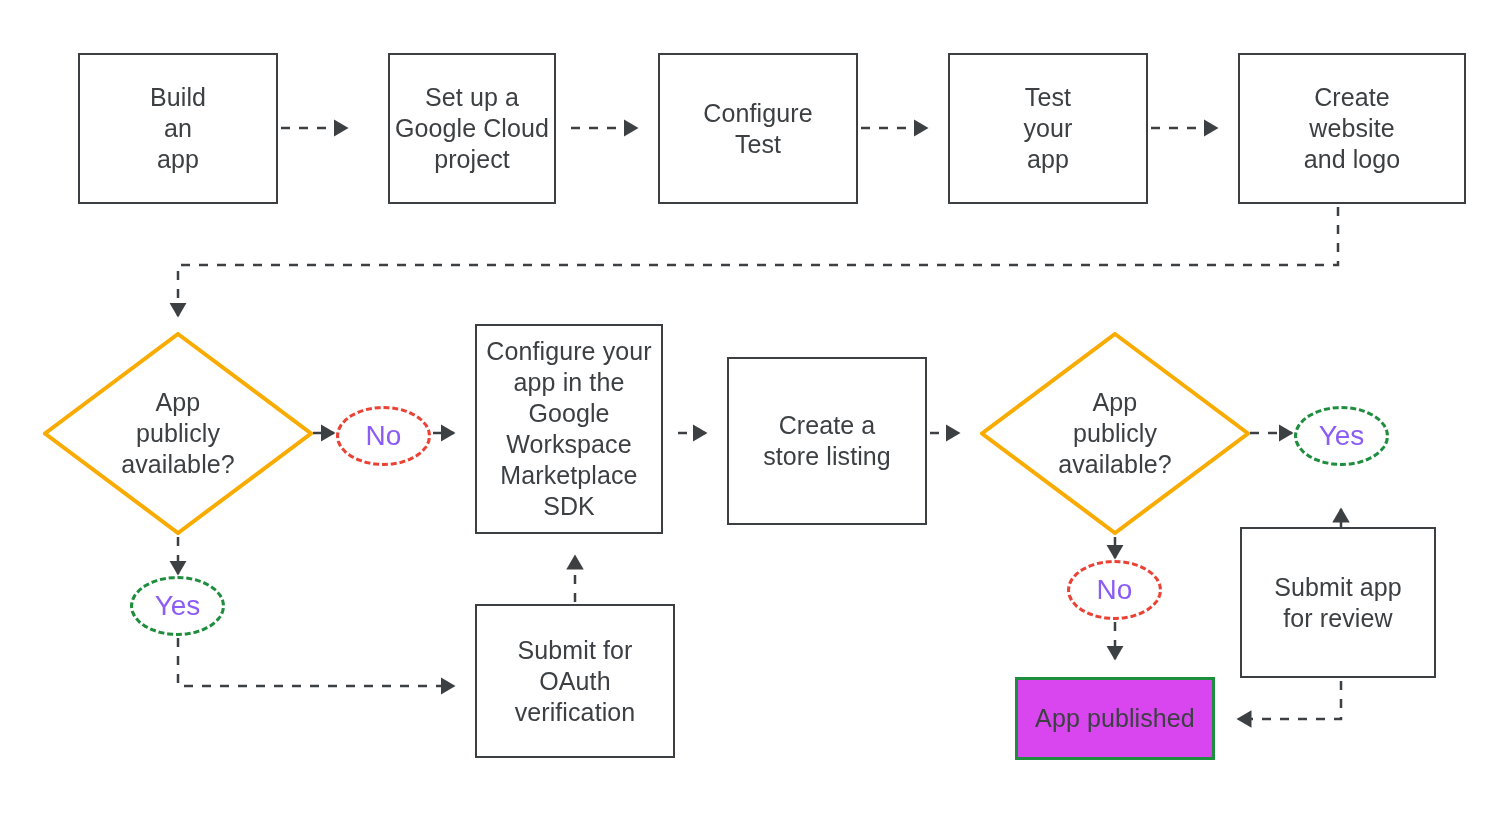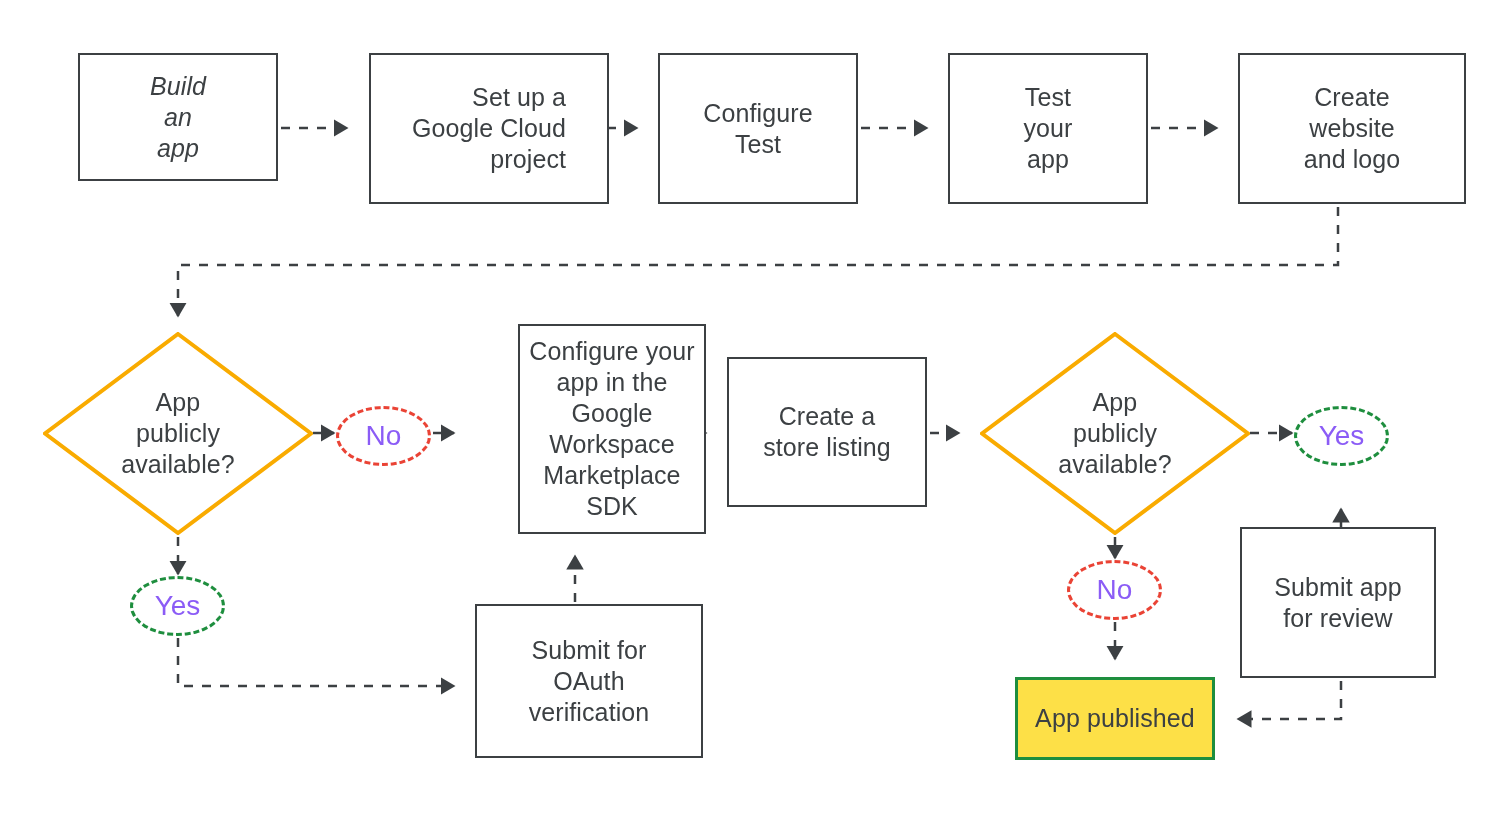--- a/index.html
+++ b/index.html
@@ -37,21 +37,21 @@
     line-height: 31px;
     letter-spacing: 0.1px;
     white-space: pre-line;
   }
   .node.process {
     border: 2.5px solid #3c4043;
     background: #ffffff;
   }
   .node.terminal {
     border: 3.5px solid #1e8e3e;
-    background: #fde047;
+    background: #d946ef;
   }
   .node.decision {
     background: transparent;
     border: none;
   }
   .diamond-shape {
     position: absolute;
     left: 0;
     top: 0;
     width: 100%;
@@ -113,53 +113,53 @@
         <path d="M 930 433 L 959 433" fill="none" stroke="#3c4043" stroke-width="2.5" stroke-dasharray="9 9" marker-end="url(#arrowhead)"></path>
         <path d="M 1250 433 L 1292 433" fill="none" stroke="#3c4043" stroke-width="2.5" stroke-dasharray="9 9" marker-end="url(#arrowhead)"></path>
         <path d="M 1341 638 L 1341 509" fill="none" stroke="#3c4043" stroke-width="2.5" stroke-dasharray="9 9" marker-end="url(#arrowhead)"></path>
         <path d="M 1115 537 L 1115 558" fill="none" stroke="#3c4043" stroke-width="2.5" stroke-dasharray="9 9" marker-end="url(#arrowhead)"></path>
         <path d="M 1115 622 L 1115 659" fill="none" stroke="#3c4043" stroke-width="2.5" stroke-dasharray="9 9" marker-end="url(#arrowhead)"></path>
         <path d="M 1341 681 L 1341 719 L 1238 719" fill="none" stroke="#3c4043" stroke-width="2.5" stroke-dasharray="9 9" marker-end="url(#arrowhead)"></path>
       </g>
   </svg>
 
   <div id="node-layer">
-      <div class="node process" style="left: 78px; top: 53px; width: 200px; height: 128px; font-style: italic;"><span>Build
+      <div class="node process" style="left: 78px; top: 53px; width: 200px; height: 151px;"><span>Build
 an
 app</span></div>
-      <div class="node process" style="left: 369px; top: 53px; width: 240px; height: 151px; text-align: right;"><span>Set up a
+      <div class="node process" style="left: 388px; top: 53px; width: 168px; height: 151px;"><span>Set up a
 Google Cloud
 project</span></div>
       <div class="node process" style="left: 658px; top: 53px; width: 200px; height: 151px;"><span>Configure
 Test</span></div>
       <div class="node process" style="left: 948px; top: 53px; width: 200px; height: 151px;"><span>Test
 your
 app</span></div>
       <div class="node process" style="left: 1238px; top: 53px; width: 228px; height: 151px;"><span>Create
 website
 and logo</span></div>
       <div class="node decision" style="left: 43px; top: 332px; width: 270px; height: 203px;"><svg class="diamond-shape" viewBox="0 0 270 203">
           <polygon points="135,2 268,101.5 135,201 2,101.5" fill="#ffffff" stroke="#f9ab00" stroke-width="4"></polygon>
         </svg><div class="decision-label">App
 publicly
 available?</div></div>
-      <div class="node process" style="left: 475px; top: 324px; width: 188px; height: 210px; margin-left: 43px;"><span>Configure your
+      <div class="node process" style="left: 475px; top: 324px; width: 188px; height: 210px;"><span>Configure your
 app in the
 Google
 Workspace
 Marketplace
 SDK</span></div>
-      <div class="node process" style="left: 727px; top: 357px; width: 200px; height: 150px;"><span>Create a
+      <div class="node process" style="left: 727px; top: 357px; width: 200px; height: 168px;"><span>Create a
 store listing</span></div>
       <div class="node decision" style="left: 980px; top: 332px; width: 270px; height: 203px;"><svg class="diamond-shape" viewBox="0 0 270 203">
           <polygon points="135,2 268,101.5 135,201 2,101.5" fill="#ffffff" stroke="#f9ab00" stroke-width="4"></polygon>
         </svg><div class="decision-label">App
 publicly
 available?</div></div>
-      <div class="node process" style="left: 475px; top: 604px; width: 228px; height: 154px; justify-content: center;"><span>Submit for
+      <div class="node process" style="left: 475px; top: 604px; width: 200px; height: 154px; justify-content: center;"><span>Submit for
 OAuth
 verification</span></div>
       <div class="node process" style="left: 1240px; top: 527px; width: 196px; height: 151px;"><span>Submit app
 for review</span></div>
       <div class="node terminal" style="left: 1015px; top: 677px; width: 200px; height: 83px;"><span>App published</span></div>
     </div>
   <div id="label-layer">
       <div class="edge-label no" style="left: 336px; top: 406px; width: 95px; height: 60px;">
         <span>No</span>
       </div>

